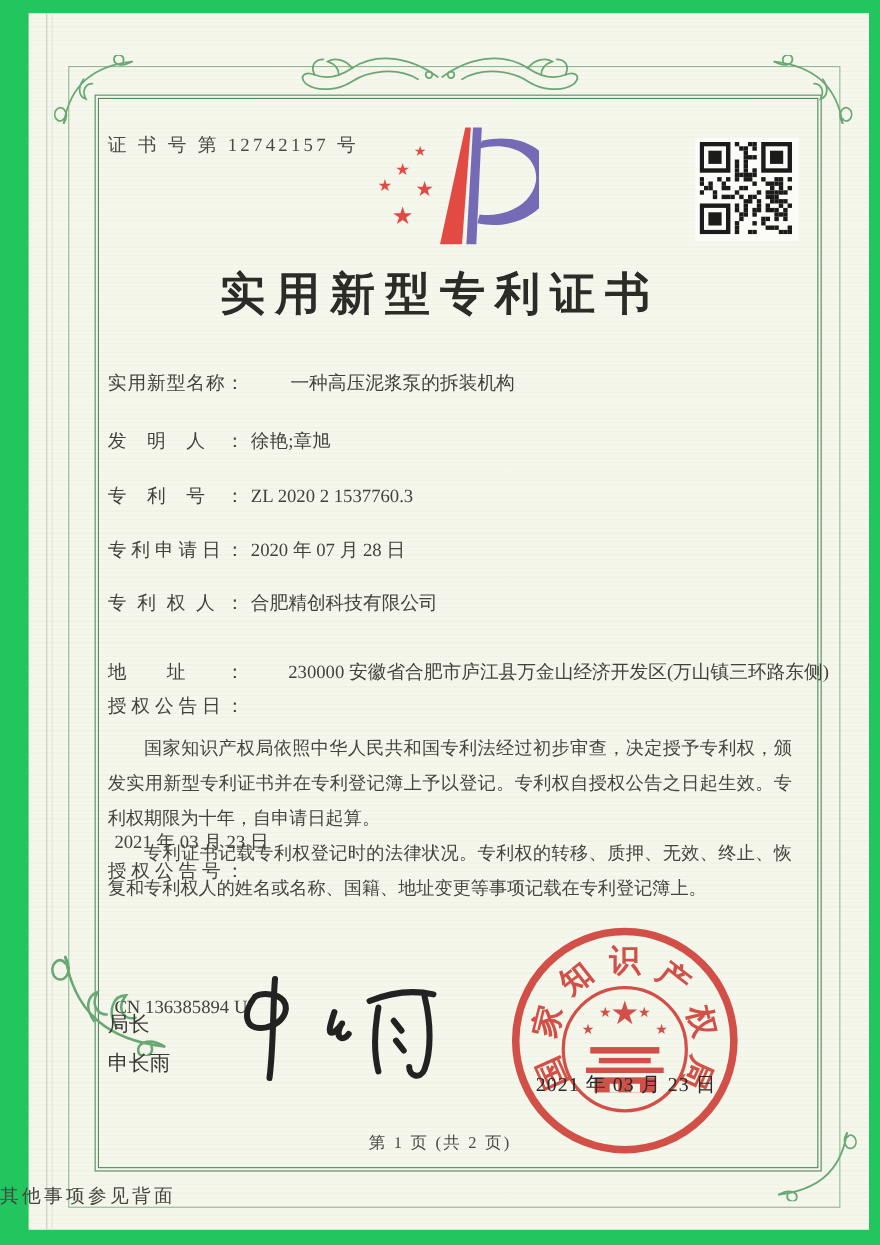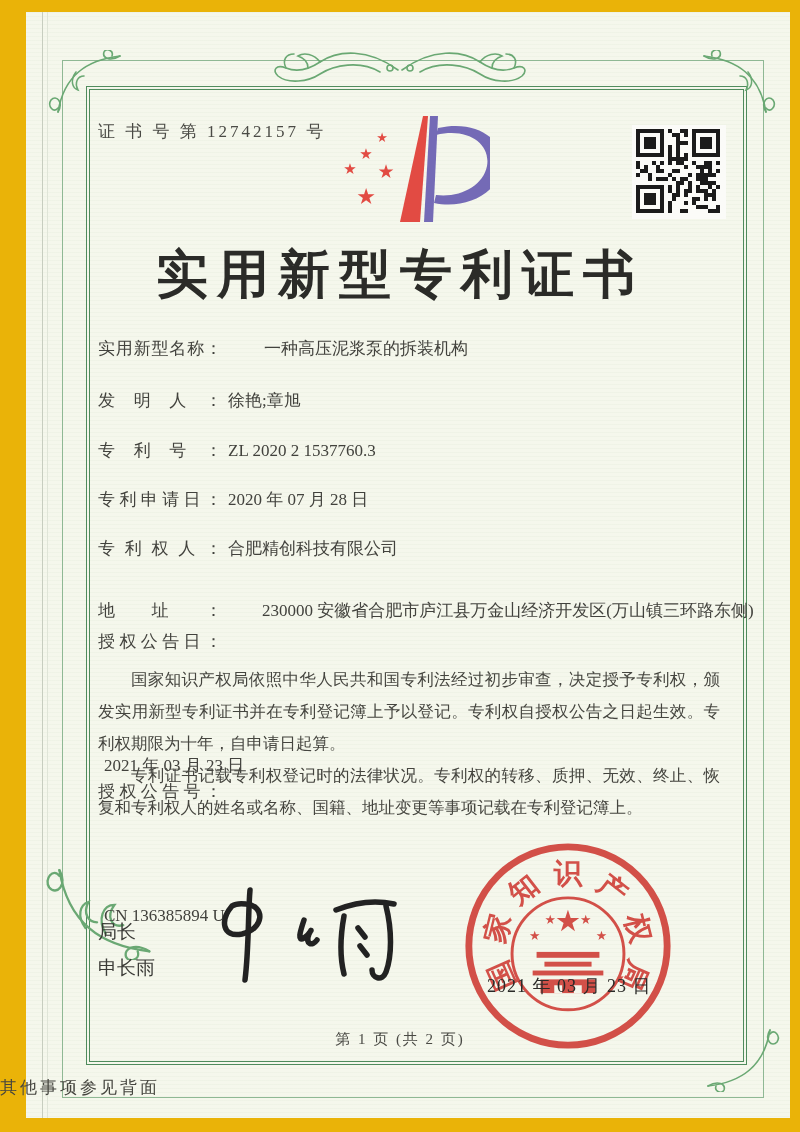--- a/index.html
+++ b/index.html
@@ -1,28 +1,28 @@
 <!DOCTYPE html>
 <html><head>
 <meta charset="utf-8">
 <style>
   html,body{margin:0;padding:0;}
   body{background:#ffffff;width:800px;height:1132px;}
-  .page{position:relative;width:800px;height:1132px;background:#eab308;overflow:hidden;
+  .page{position:relative;width:800px;height:1132px;background:#22c55e;overflow:hidden;
         font-family:"Liberation Serif","DejaVu Serif",serif;color:#3c3c3c;}
   .paper{position:absolute;left:26px;top:12px;right:10px;bottom:14px;
          background:repeating-linear-gradient(180deg, rgba(150,180,140,0.06) 0 1px, transparent 1px 4px), #f5f7ec;}
   .spine{position:absolute;left:42px;top:12px;bottom:14px;width:4px;
          border-left:1px solid #c7cdbf;border-right:1px solid #e0e5d8;}
   .outerline{position:absolute;left:62px;top:60px;right:36px;bottom:34px;border:1px solid #8fb894;}
   .frame{position:absolute;left:86px;top:86px;width:659px;height:977px;border:1px solid #4f8b5c;}
   .frame::after{content:"";position:absolute;inset:2px;border:1px solid #4f8b5c;}
   .abs{position:absolute;}
   .certno{left:98px;top:120px;font-size:17px;letter-spacing:3px;color:#4a4a45;}
-  .title{left:0;top:240px;width:100%;text-align:center;font-size:52px;font-weight:600;
+  .title{left:0;top:240px;width:100%;text-align:center;font-size:41px;font-weight:600;
          letter-spacing:9px;color:#2b2b28;}
   .rows{left:98px;top:336px;width:630px;font-size:17px;color:#42423d;}
   .row{position:absolute;left:0;display:flex;align-items:flex-start;line-height:26px;}
   .flabel{display:inline-block;width:124px;text-align:justify;text-align-last:justify;flex:0 0 124px;}
   .fvalue{display:inline-block;margin-left:6px;}
   .addrval{width:545px;margin-left:40px;}
   .gval1{display:inline-block;width:196px;margin-left:6px;}
   .paras{left:98px;top:664px;width:622px;font-size:16.5px;line-height:32px;
          text-align:justify;color:#45453f;}
   .paras p{margin:0;text-indent:2em;}

